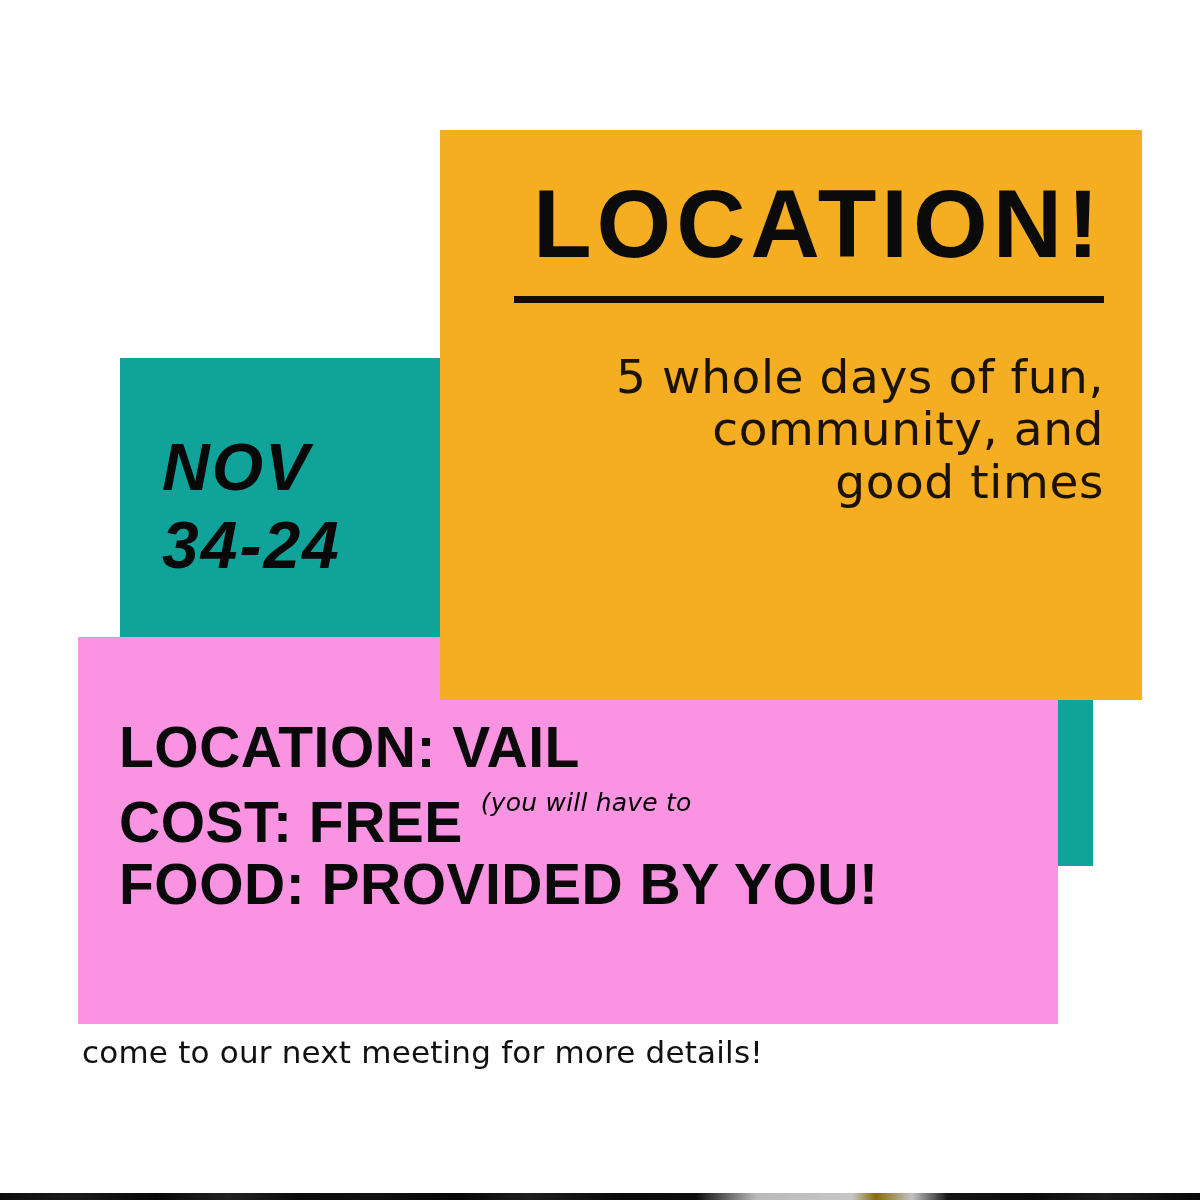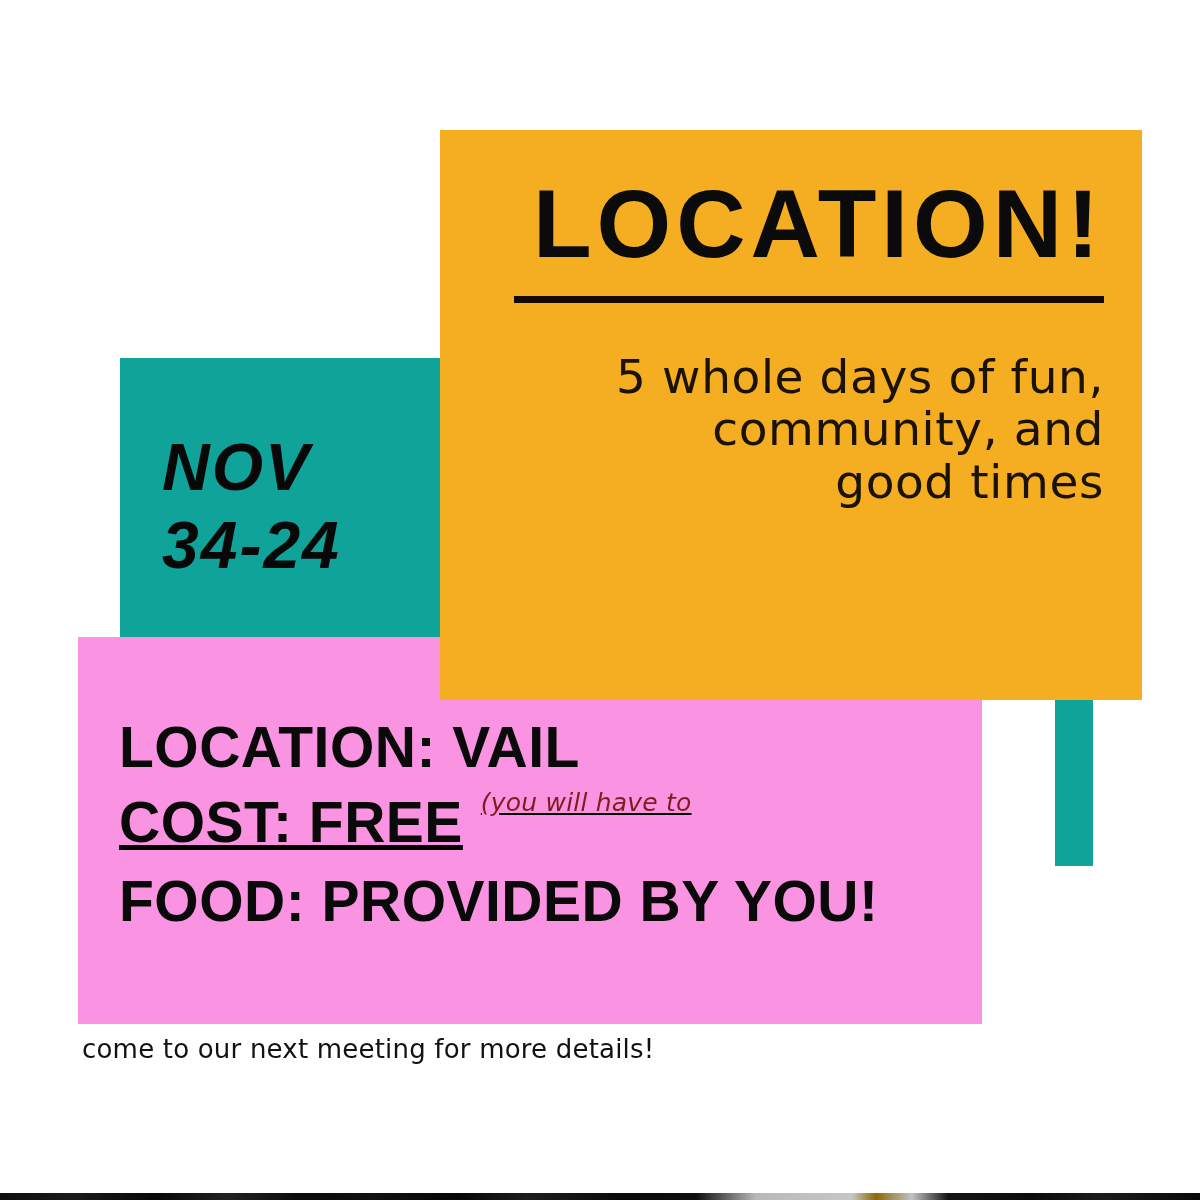--- a/index.html
+++ b/index.html
@@ -33,21 +33,21 @@
     top: 338px;
     width: 322px;
     height: 298px;
     background: #0fa39a;
     z-index: 2;
     margin-top: 20px;
   }
   #pink-details-block {
     left: 78px;
     top: 637px;
-    width: 904px;
+    width: 980px;
     height: 387px;
     background: #fa94e2;
     z-index: 3;
   }
   #orange-title-block {
     left: 440px;
     top: 130px;
     width: 702px;
     height: 570px;
     background: #f5ae22;
@@ -127,23 +127,23 @@
   }
   .detail-main {
     color: #0a0a0a;
     font-family: "Liberation Sans", sans-serif;
     font-weight: bold;
     font-size: 57px;
     line-height: 1.0;
     letter-spacing: 0.5px;
     white-space: nowrap;
   }
-  #cost-row { margin-bottom: 22px; text-decoration: underline; }
+  #cost-row { margin-bottom: 5px; }
   #cost-note {
-    color: #7f1d1d;
+    color: #000000;
     font-family: "DejaVu Sans", sans-serif;
     font-style: italic;
     font-weight: 400;
     font-size: 25px;
     line-height: 1.2;
     letter-spacing: 0.2px;
     margin-left: 18px;
     margin-top: -6px;
     white-space: nowrap;
   }
@@ -151,21 +151,21 @@
   #food-row { margin-bottom: 16px; }
 
   
   #footer-note {
     position: absolute;
     left: 82px;
     top: 1034px;
     color: #111111;
     font-family: "DejaVu Sans", sans-serif;
     font-weight: 400;
-    font-size: 26px;
+    font-size: 31px;
     letter-spacing: 0.2px;
     z-index: 5;
     white-space: nowrap;
   }
 
   
   #bottom-strip {
     position: absolute;
     left: 0;
     top: 1193px;

